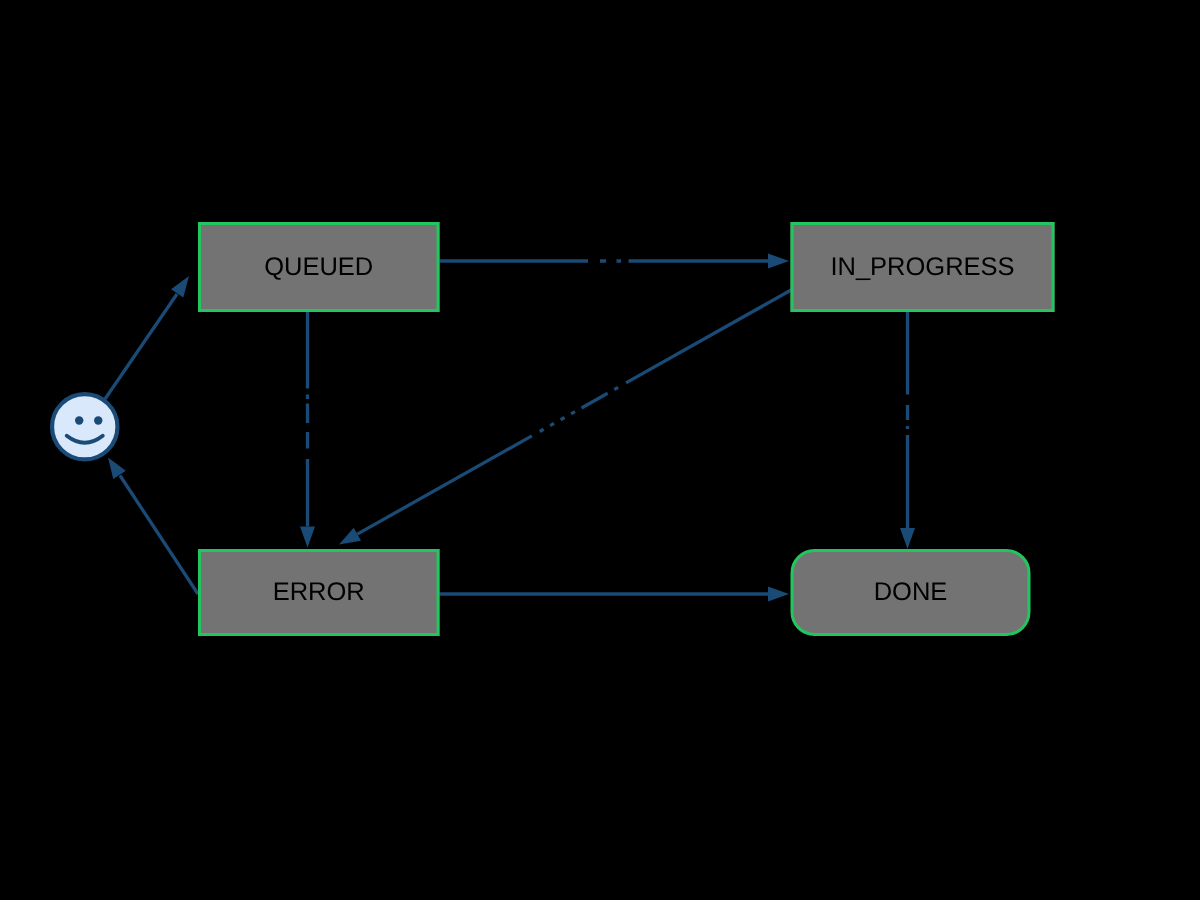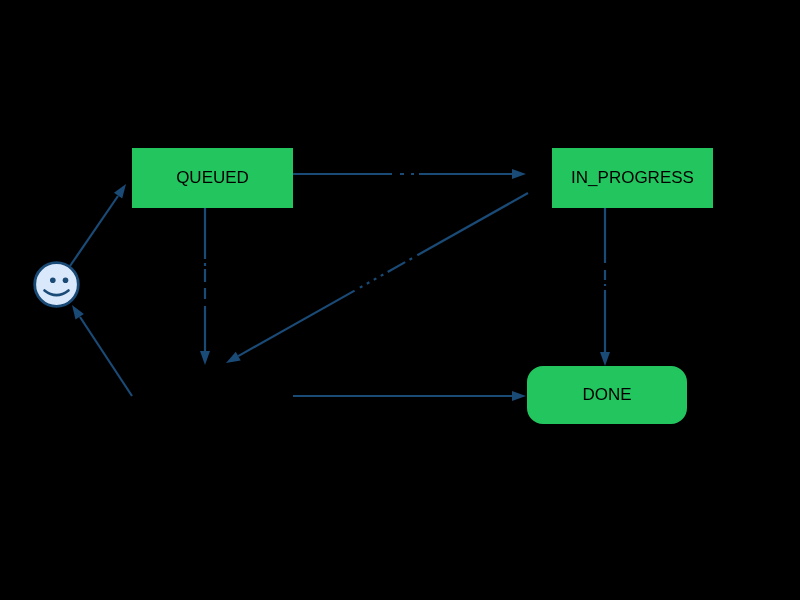--- a/index.html
+++ b/index.html
@@ -1,25 +1,25 @@
 <!DOCTYPE html>
 <html><head>
 <meta charset="utf-8">
 <style>
   html,body{margin:0;padding:0;background:#000;}
   .canvas{position:relative;width:800px;height:600px;background:#000;overflow:hidden;
           font-family:"Liberation Sans",sans-serif;}
   .edges-layer{position:absolute;left:0;top:0;}
   .node{position:absolute;box-sizing:border-box;
-        background:#22c55e;border:2px solid #22c55e;
+        background:#737373;border:2px solid #22c55e;
         color:#000;font-size:17px;
         display:flex;align-items:center;justify-content:center;
         white-space:nowrap;}
   .node-queued{left:132px;top:148px;width:161px;height:60px;}
-  .node-in-progress{left:552px;top:148px;width:161px;height:60px;}
+  .node-in-progress{left:527px;top:148px;width:176px;height:60px;}
   .node-error{left:132px;top:366px;width:161px;height:58px;}
   .node-done{left:527px;top:366px;width:160px;height:58px;border-radius:16px;}
   .edge{stroke-width:2.2;fill:none;}
 </style>
 </head>
 <body>
 
 <div class="canvas">
 
   <svg class="edges-layer" width="800" height="600" viewBox="0 0 800 600">
@@ -64,16 +64,17 @@
       <circle cx="52.8" cy="280.3" r="2.8" fill="#1a4a76"></circle>
       <circle cx="65.5" cy="280.3" r="2.8" fill="#1a4a76"></circle>
       <path d="M44.5,290.5 Q56.5,299.8 68.5,290.5" fill="none" stroke-width="2.6" stroke-linecap="round" stroke="#1a4a76"></path>
     </g>
   </svg>
 
   <div class="node node-queued">QUEUED</div>
 
   <div class="node node-in-progress">IN_PROGRESS</div>
 
+  <div class="node node-error">ERROR</div>
 
   <div class="node node-done">DONE</div>
 
 </div>
 
 </body></html>

